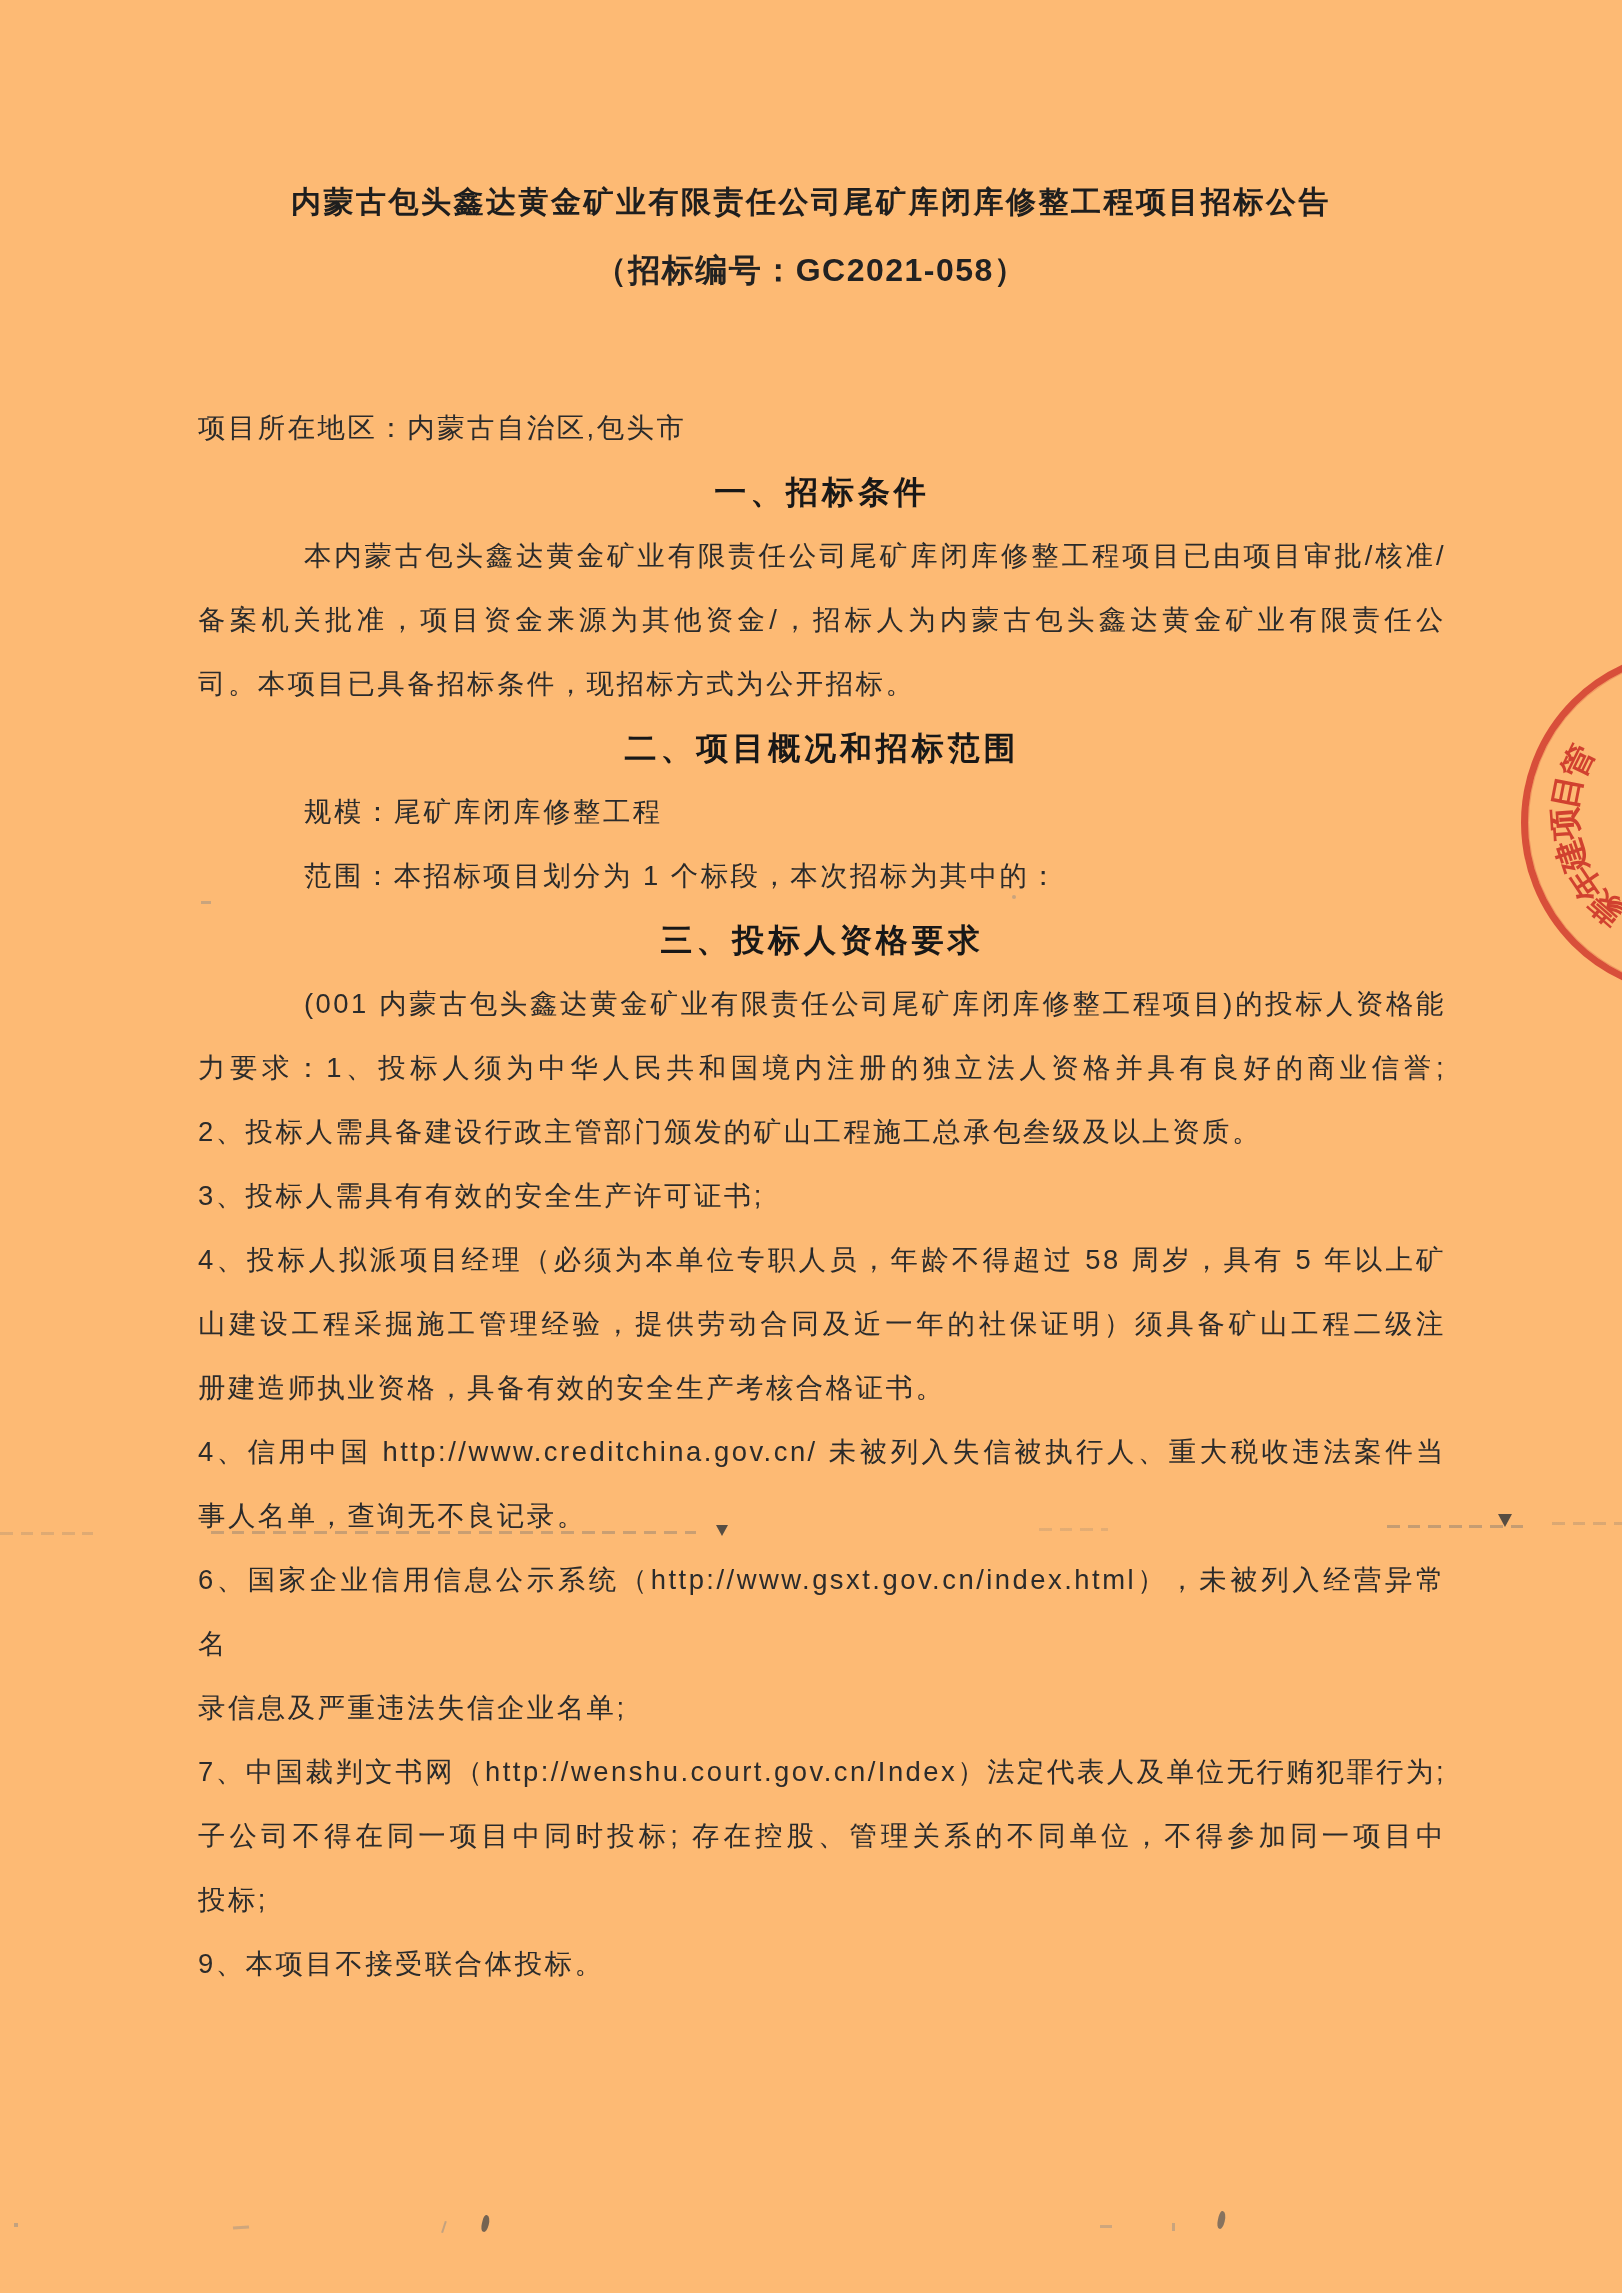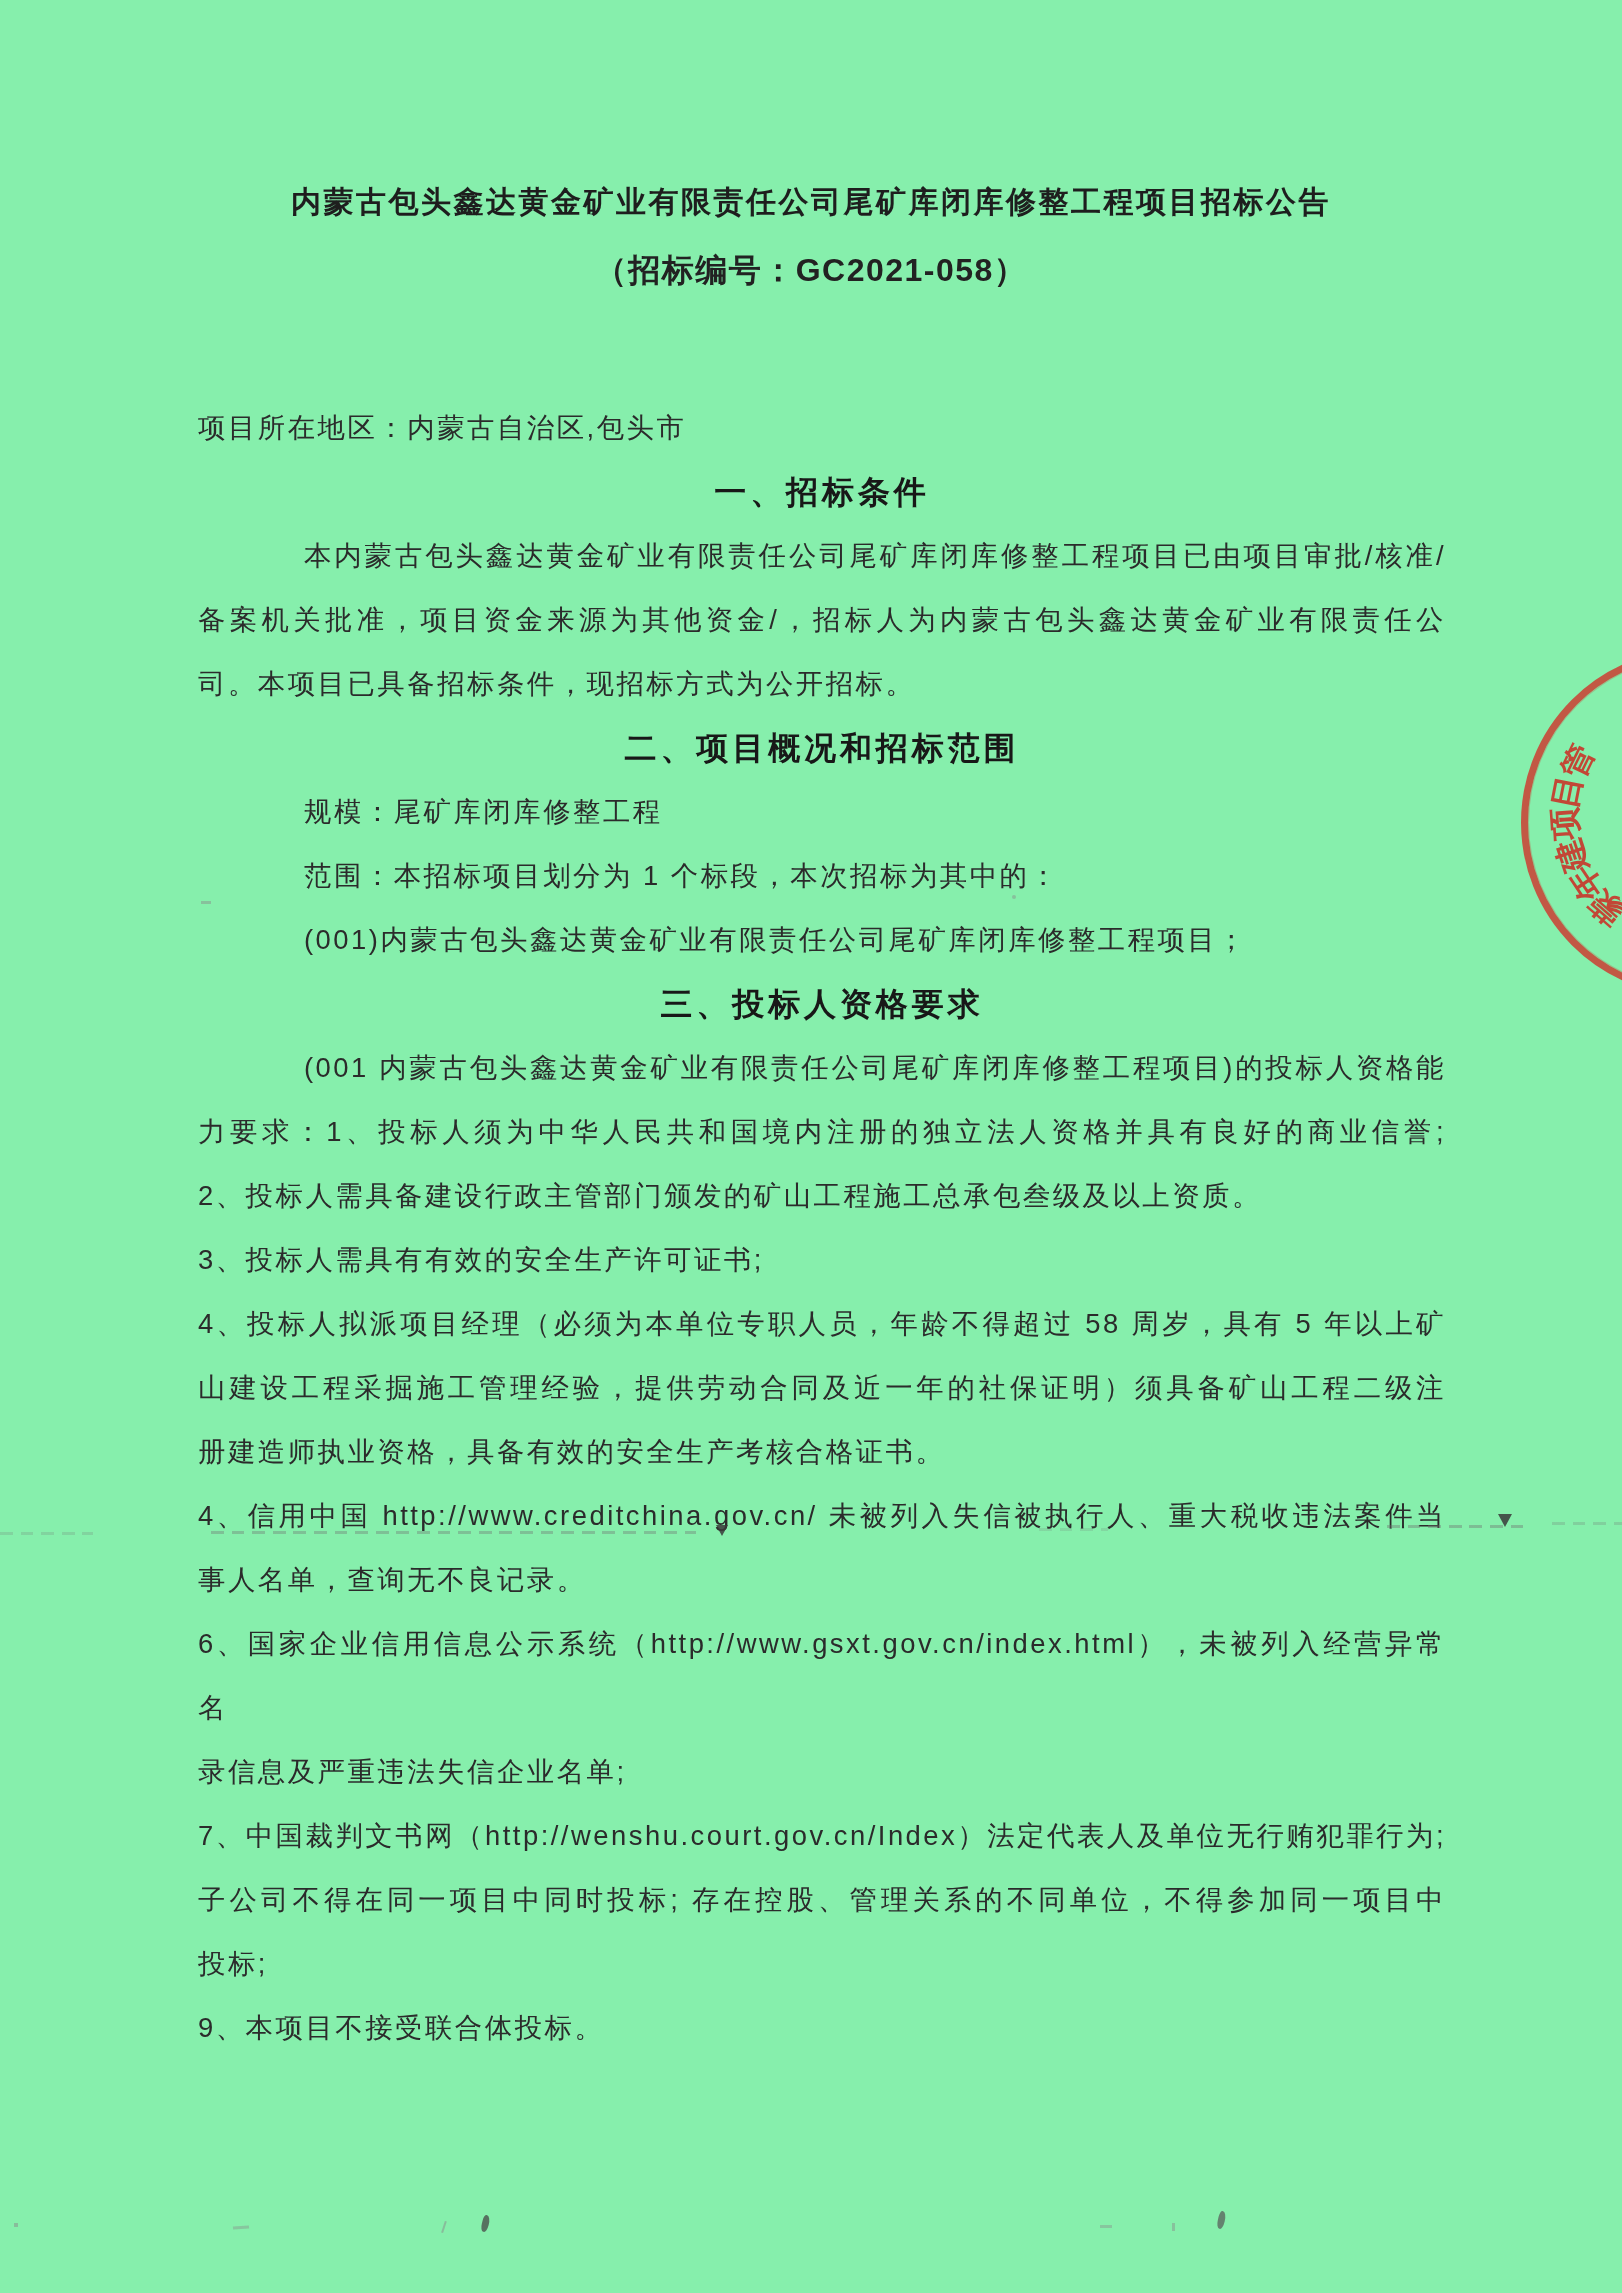--- a/index.html
+++ b/index.html
@@ -1,18 +1,18 @@
 <!DOCTYPE html>
 <html><head>
 <meta charset="utf-8">
 <style>
   html,body { margin:0; padding:0; background:#e8e8e8; }
   .page {
     position:relative; width:1622px; height:2294px;
-    background:#86efac; overflow:hidden;
+    background:#fdba74; overflow:hidden;
     font-family:"Liberation Sans", sans-serif;
     color:#2b2b2b;
   }
   .doc-title {
     position:absolute; top:182px; left:0; width:100%;
     margin:0; text-align:center;
     font-size:30px; font-weight:bold; letter-spacing:2.5px; color:#1e1e1e;
   }
   .doc-subtitle {
     position:absolute; top:249px; left:0; width:100%;
@@ -87,21 +87,20 @@
     <div class="line">项目所在地区：内蒙古自治区,包头市</div>
 
     <div class="line heading">一、招标条件</div>
     <div class="line fill indent">本内蒙古包头鑫达黄金矿业有限责任公司尾矿库闭库修整工程项目已由项目审批/核准/</div>
     <div class="line fill">备案机关批准，项目资金来源为其他资金/，招标人为内蒙古包头鑫达黄金矿业有限责任公</div>
     <div class="line">司。本项目已具备招标条件，现招标方式为公开招标。</div>
 
     <div class="line heading">二、项目概况和招标范围</div>
     <div class="line indent">规模：尾矿库闭库修整工程</div>
     <div class="line indent">范围：本招标项目划分为 1 个标段，本次招标为其中的：</div>
-    <div class="line indent">(001)内蒙古包头鑫达黄金矿业有限责任公司尾矿库闭库修整工程项目；</div>
 
     <div class="line heading">三、投标人资格要求</div>
     <div class="line fill indent">(001 内蒙古包头鑫达黄金矿业有限责任公司尾矿库闭库修整工程项目)的投标人资格能</div>
     <div class="line fill">力要求：1、投标人须为中华人民共和国境内注册的独立法人资格并具有良好的商业信誉;</div>
     <div class="line">2、投标人需具备建设行政主管部门颁发的矿山工程施工总承包叁级及以上资质。</div>
     <div class="line">3、投标人需具有有效的安全生产许可证书;</div>
     <div class="line fill">4、投标人拟派项目经理（必须为本单位专职人员，年龄不得超过 58 周岁，具有 5 年以上矿</div>
     <div class="line fill">山建设工程采掘施工管理经验，提供劳动合同及近一年的社保证明）须具备矿山工程二级注</div>
     <div class="line">册建造师执业资格，具备有效的安全生产考核合格证书。</div>
     <div class="line fill">4、信用中国 http://www.creditchina.gov.cn/ 未被列入失信被执行人、重大税收违法案件当</div>

